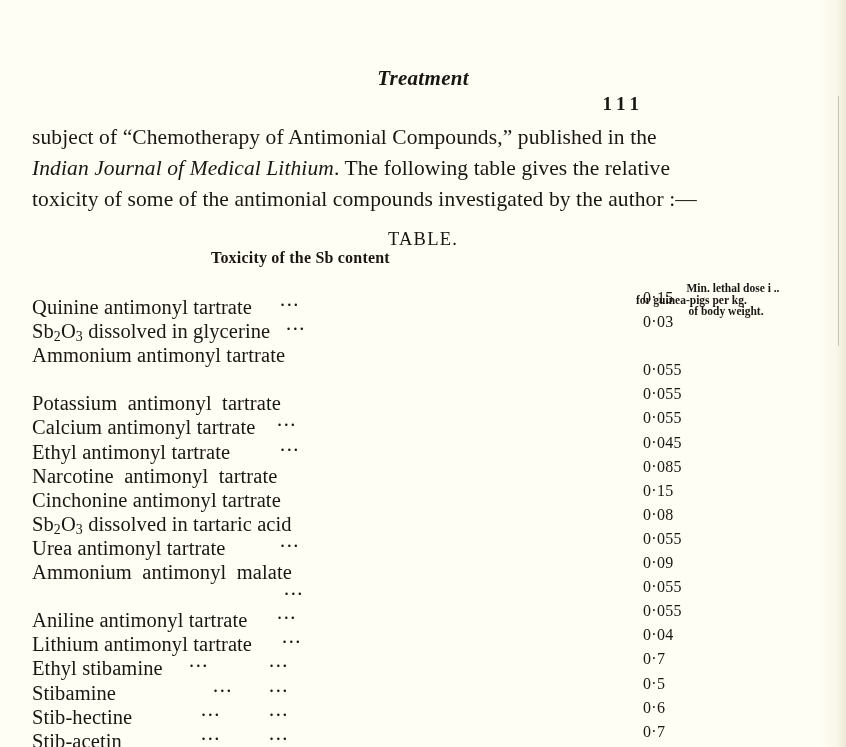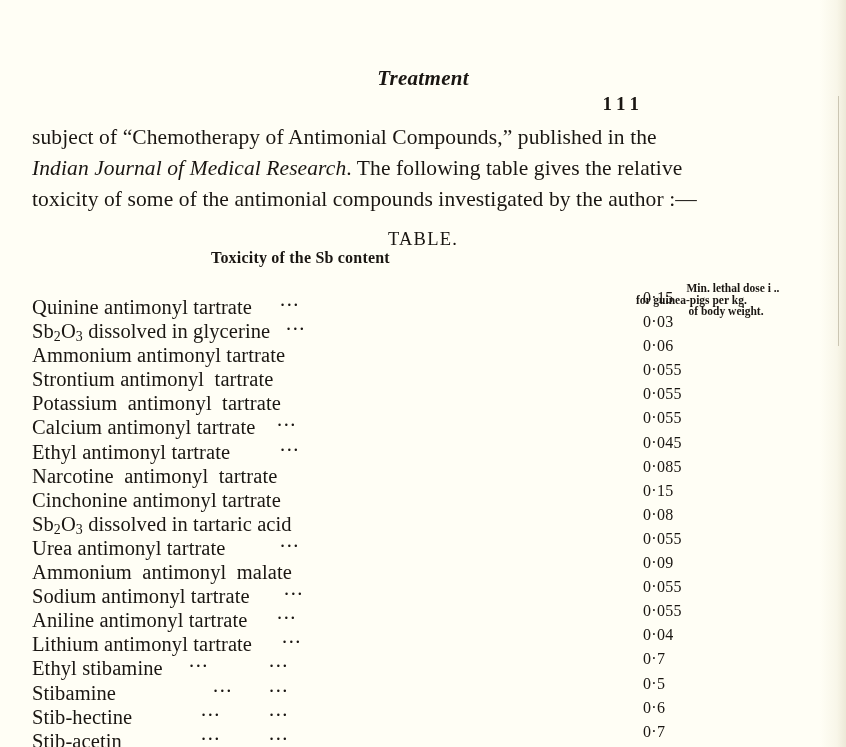--- a/index.html
+++ b/index.html
@@ -161,21 +161,21 @@
 
 <div class="page">
 
   <div class="running-head">
     <div class="head-title">Treatment</div>
     <div class="head-folio">111</div>
   </div>
 
   <div class="body-text" id="paragraph">
       <div class="body-line"><span>subject of “Chemotherapy of Antimonial Compounds,” published in the</span></div>
-      <div class="body-line"><i>Indian Journal of Medical Research</i><span>.  The following table gives the relative</span></div>
+      <div class="body-line"><i>Indian Journal of Medical Lithium</i><span>.  The following table gives the relative</span></div>
       <div class="body-line"><span>toxicity of some of the antimonial compounds investigated by the author :—</span></div>
     </div>
 
   <div class="table-caption">TABLE.</div>
 
   <div class="col-head-left">Toxicity of the Sb content</div>
 
   <div class="col-head-right">
     <div class="l1">Min. lethal dose i ..</div>
     <div class="l2">for guinea-pigs per kg.</div>
@@ -188,24 +188,22 @@
         <span class="leader" style="left: 248px;">...</span>
         <span class="value">0·15</span>
       </div>
       <div class="row">
         <span class="name">Sb<sub>2</sub>O<sub>3</sub> dissolved in glycerine</span>
         <span class="leader" style="left: 254px;">...</span>
         <span class="value">0·03</span>
       </div>
       <div class="row">
         <span class="name">Ammonium antimonyl tartrate</span>
-        <span class="value">0·06</span>
-      </div>
-      <div class="row">
-        <span class="name">Strontium antimonyl&nbsp; tartrate</span>
+      </div>
+      <div class="row">
         <span class="value">0·055</span>
       </div>
       <div class="row">
         <span class="name">Potassium&nbsp; antimonyl&nbsp; tartrate</span>
         <span class="value">0·055</span>
       </div>
       <div class="row">
         <span class="name">Calcium antimonyl tartrate</span>
         <span class="leader" style="left: 245px;">...</span>
         <span class="value">0·055</span>
@@ -230,21 +228,20 @@
       <div class="row">
         <span class="name">Urea antimonyl tartrate</span>
         <span class="leader" style="left: 248px;">...</span>
         <span class="value">0·055</span>
       </div>
       <div class="row">
         <span class="name">Ammonium&nbsp; antimonyl&nbsp; malate</span>
         <span class="value">0·09</span>
       </div>
       <div class="row">
-        <span class="name">Sodium antimonyl tartrate</span>
         <span class="leader" style="left: 252px;">...</span>
         <span class="value">0·055</span>
       </div>
       <div class="row">
         <span class="name">Aniline antimonyl tartrate</span>
         <span class="leader" style="left: 245px;">...</span>
         <span class="value">0·055</span>
       </div>
       <div class="row">
         <span class="name">Lithium antimonyl tartrate</span>

